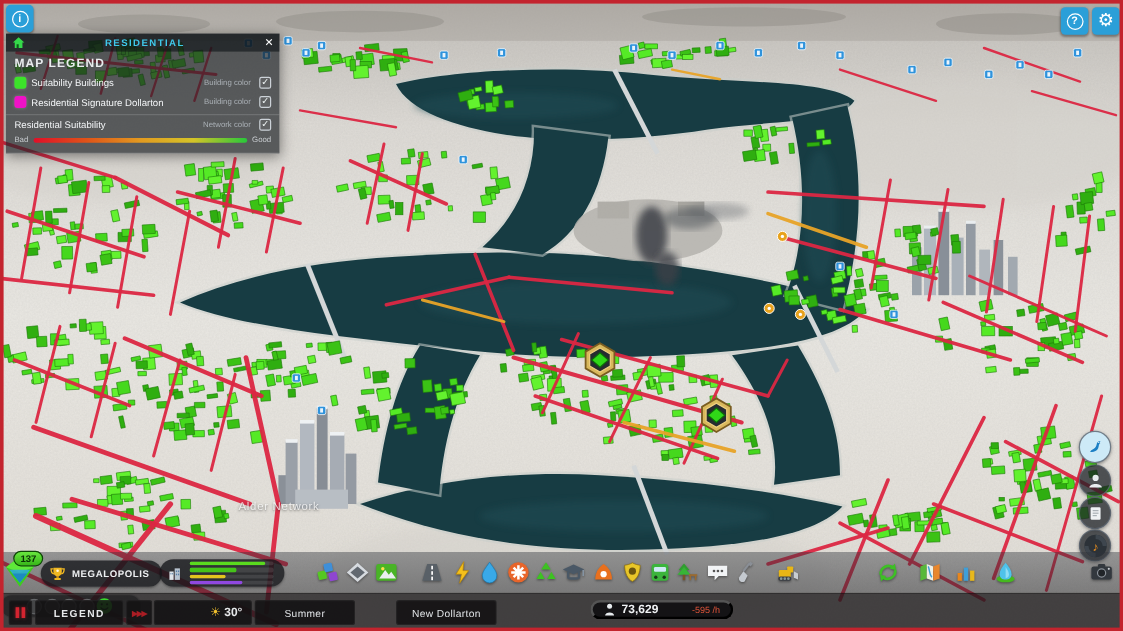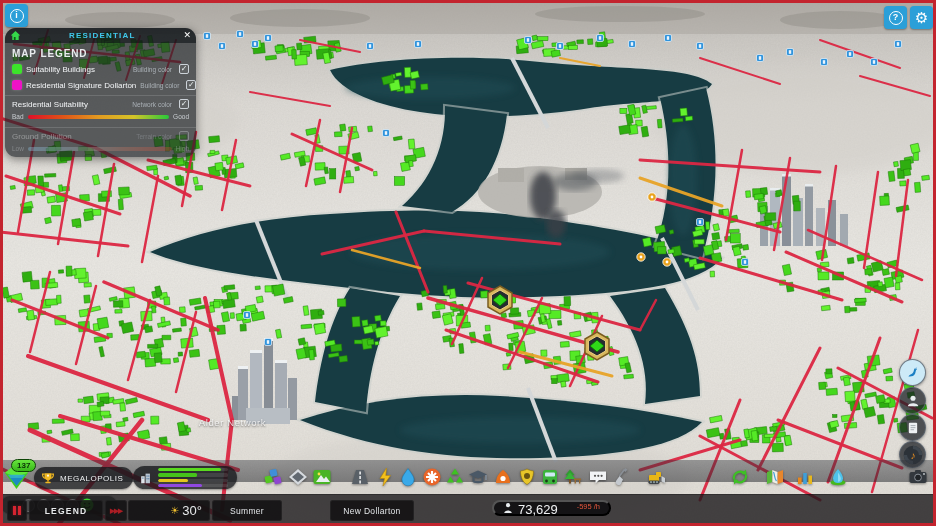--- a/index.html
+++ b/index.html
@@ -11,21 +11,21 @@
 
   
   .abs{position:absolute}
   .bluebtn{position:absolute;width:23px;height:23px;border:none;border-radius:4px;background:#2b9fd8;color:#fff;
     display:grid;place-items:center;z-index:30;box-shadow:0 1px 2px rgba(0,0,0,.35);cursor:pointer}
   .circ-i{width:14px;height:14px;border:1.6px solid #fff;border-radius:50%;display:grid;place-items:center;
     font-size:9px;font-weight:bold;line-height:1}
   .gear{font-size:15px;line-height:1}
 
   
-  #legend{position:absolute;left:5px;top:28px;width:191px;z-index:25;border-radius:11px;overflow:hidden;
+  #legend{position:absolute;left:5px;top:28px;width:228px;z-index:25;border-radius:0;overflow:hidden;
     background:rgba(28,32,37,.68);box-shadow:0 2px 10px rgba(0,0,0,.45);color:#eef1f3}
   #legend header{display:flex;align-items:center;height:15px;background:rgba(12,16,20,.6);padding:0 5px;gap:4px}
   #legend h1{flex:1;text-align:center;font-size:8px;font-weight:bold;letter-spacing:1.2px;color:#3fc8ea}
   .x-btn{background:none;border:none;color:#fff;font-size:9px;line-height:1;cursor:pointer;padding:0}
   .lg-sec{padding:5px 7px 2px;font-size:10px;font-weight:bold;letter-spacing:.9px;color:#e9ecee}
   .lg-row{display:flex;align-items:center;gap:4px;padding:3px 7px;min-height:14px}
   .swatch{width:10px;height:10px;border-radius:2.5px;flex:none;box-shadow:0 0 3px rgba(255,255,255,.25)}
   .lg-label{flex:1;font-size:8px;color:#f3f5f7;white-space:nowrap}
   .lg-type{font-size:6.5px;color:#aab0b6;white-space:nowrap}
   .cb{width:10px;height:10px;flex:none;margin-left:3px;border:1.1px solid #ccd2d8;border-radius:2px;
@@ -35,50 +35,50 @@
   .lg-mm{font-size:6.5px;color:#c9cdd1}
   .grad{flex:1;height:4px;border-radius:2px}
   .dimmed{opacity:.38}
 
   
   .rail-btn{position:absolute;left:899px;width:27px;height:27px;border-radius:50%;border:1.5px solid rgba(95,105,115,.85);
     background:rgba(28,32,38,.75);display:grid;place-items:center;z-index:20;cursor:pointer;padding:0;box-shadow:0 1px 3px rgba(0,0,0,.4)}
   .rail-btn svg{display:block}
 
   
-  #toolbar{position:absolute;left:0;top:460px;width:936px;height:22px;z-index:20;
+  #toolbar{position:absolute;left:0;top:460px;width:936px;height:34px;z-index:20;
     background:linear-gradient(rgba(46,50,58,.42),rgba(36,38,44,.52))}
   .pill{position:absolute;display:flex;align-items:center;background:rgba(20,22,26,.78);border-radius:11px;
     box-shadow:0 1px 2px rgba(0,0,0,.35)}
   #milestone-pill{left:34px;top:7px;height:22px;padding:0 10px 0 7px;gap:5px;cursor:pointer}
-  #milestone-pill span{font-size:8px;font-weight:normal;letter-spacing:.5px;color:#edeff1}
+  #milestone-pill span{font-size:8px;font-weight:bold;letter-spacing:.5px;color:#edeff1}
   #demand-pill{left:133px;top:6px;width:104px;height:23px;border-radius:12px;padding:0 9px 0 6px;gap:5px;cursor:pointer}
   #demand-bars{flex:1;display:flex;flex-direction:column;gap:2px}
   .dbar{height:3.2px;border-radius:1.6px;background:rgba(255,255,255,.10);overflow:hidden}
   .dbar i{display:block;height:100%;border-radius:1.6px}
   #lvl-gem{left:3px;top:2px;z-index:21}
   #lvl-badge{position:absolute;left:11px;top:-1px;z-index:22;padding:1px 5px;border-radius:7px;
     background:linear-gradient(#68e63e,#37b619);border:1px solid #0d4505;font-size:8px;font-weight:bold;color:#0a3006}
   .tbtn{position:absolute;top:6px;width:22px;height:22px;border:none;background:none;padding:0;cursor:pointer}
   .tbtn svg{display:block;filter:drop-shadow(0 1px 1px rgba(0,0,0,.4))}
 
   
   #statusbar{position:absolute;left:0;top:494px;width:936px;height:32px;background:rgba(27,25,27,.8);z-index:20;
     border-top:1px solid rgba(0,0,0,.25)}
   .sbox{position:absolute;top:5px;height:21px;background:rgba(18,17,18,.88);border:1px solid rgba(255,255,255,.05);
     border-radius:2.5px;display:flex;align-items:center;justify-content:center;color:#e6e8ea}
   .spill{position:absolute;top:5px;height:16px;background:rgba(14,14,16,.88);border-radius:10.5px;
-    display:flex;color:#f0f2f4;padding:0 9px;gap:5px;cursor:pointer}
+    display:flex;align-items:center;color:#f0f2f4;padding:0 9px;gap:5px;cursor:pointer}
   .pbars{display:flex;gap:2.5px}
   .pbars span{width:3px;height:9px;background:#d42430;box-shadow:0 0 3px rgba(230,40,55,.5)}
   .speedtxt{font-size:6.5px;letter-spacing:-1px;color:#aa1d24;font-weight:bold}
   .sb-label{font-size:8.5px;letter-spacing:.3px;color:#e2e5e8}
   .paused-label{font-size:8.5px;font-weight:bold;letter-spacing:1.2px}
   .sun{color:#f2c12e;font-size:10px;margin-right:3px;line-height:1}
-  .num{font-size:13px;font-weight:normal}
+  .num{font-size:10px;font-weight:bold}
   .rate{font-size:7.5px;color:#e2553a;margin-left:auto}
   #notif-pill{left:813px;top:6px;width:118px;height:20px;background:rgba(22,22,24,.55);
     border:1px solid rgba(255,255,255,.08);border-radius:10px;display:flex;align-items:center;gap:1.5px;padding-left:21px}
   .ncirc{width:13px;height:13px;border-radius:50%;background:rgba(170,172,178,.22);
     border:1px solid rgba(200,202,206,.25);cursor:pointer}
   #district-label{position:absolute;left:150px;top:417px;width:165px;text-align:center;z-index:5;
     font-size:9.5px;letter-spacing:.6px;color:rgba(255,255,255,.8);text-shadow:0 1px 2px rgba(40,40,40,.65)}
 </style>
 </head>
 <body>
@@ -991,32 +991,20 @@
         <span class="cb" id="cb-suit">✓</span>
       </div>
       <div class="lg-grad-row">
         <span class="lg-mm">Bad</span>
         <div class="grad" id="grad-suit" style="background: linear-gradient(90deg, rgb(224, 15, 40), rgb(224, 84, 24), rgb(226, 154, 32), rgb(212, 196, 40), rgb(39, 200, 58));"></div>
         <span class="lg-mm">Good</span>
       </div>
     </div>
 
     <div class="lg-div"></div>
-    <div class="dimmed">
-      <div class="lg-row">
-        <span class="lg-label">Ground Pollution</span>
-        <span class="lg-type">Terrain color</span>
-        <span class="cb" id="cb-poll"></span>
-      </div>
-      <div class="lg-grad-row">
-        <span class="lg-mm">Low</span>
-        <div class="grad" id="grad-poll" style="background: linear-gradient(90deg, rgb(142, 198, 230), rgb(159, 176, 182), rgb(187, 118, 99), rgb(194, 74, 54));"></div>
-        <span class="lg-mm">High</span>
-      </div>
-    </div>
   </section>
 
   <button class="rail-btn" style="top:359px;background:#cdeaf7">
     <svg width="20" height="20" viewBox="0 0 26 26">
       <path d="M7,17.5 C9.5,18 14.2,17.8 15.8,13.8 C16.8,11.2 16.2,9 18.2,8.1 L16.9,7.5 C17.2,6.9 17.8,6.7 18.4,6.4 C17.3,6.1 16,6.2 15.1,7.2 C13.7,8.7 14.6,11.2 12.4,13.2 C10.7,14.8 8.8,14.9 7,17.5 Z" fill="#1b7fc4"></path>
       <circle cx="16.2" cy="7.5" r=".55" fill="#fff"></circle>
     </svg>
   </button>
   <button class="rail-btn" style="top:387px">
     <svg width="18" height="18" viewBox="0 0 26 26">
@@ -1255,21 +1243,21 @@
       <span class="paused-label">LEGEND</span>
     </div>
     <button class="sbox" style="left:105px;width:22px">
       <span class="speedtxt">▶▶▶</span>
     </button>
 
     <div class="sbox" style="left:128px;width:82px;justify-content:flex-end;padding-right:7px">
       <span class="sun">☀</span>
       <span class="num">30°</span>
     </div>
-    <div class="sbox" style="left:212px;width:70px">
+    <div class="sbox" style="left:212px;width:84px">
       <span class="sb-label">Summer</span>
     </div>
     <button class="sbox" style="left:330px;width:84px">
       <span class="sb-label">New Dollarton</span>
     </button>
 
     <button class="spill" style="left:492px;width:119px">
       <svg width="10" height="12" viewBox="0 0 12 14">
         <circle cx="6" cy="3.6" r="2.5" fill="#e8ecef"></circle>
           <path d="M1.5,13 C1.5,8.8 10.5,8.8 10.5,13 Z" fill="#e8ecef"></path>

